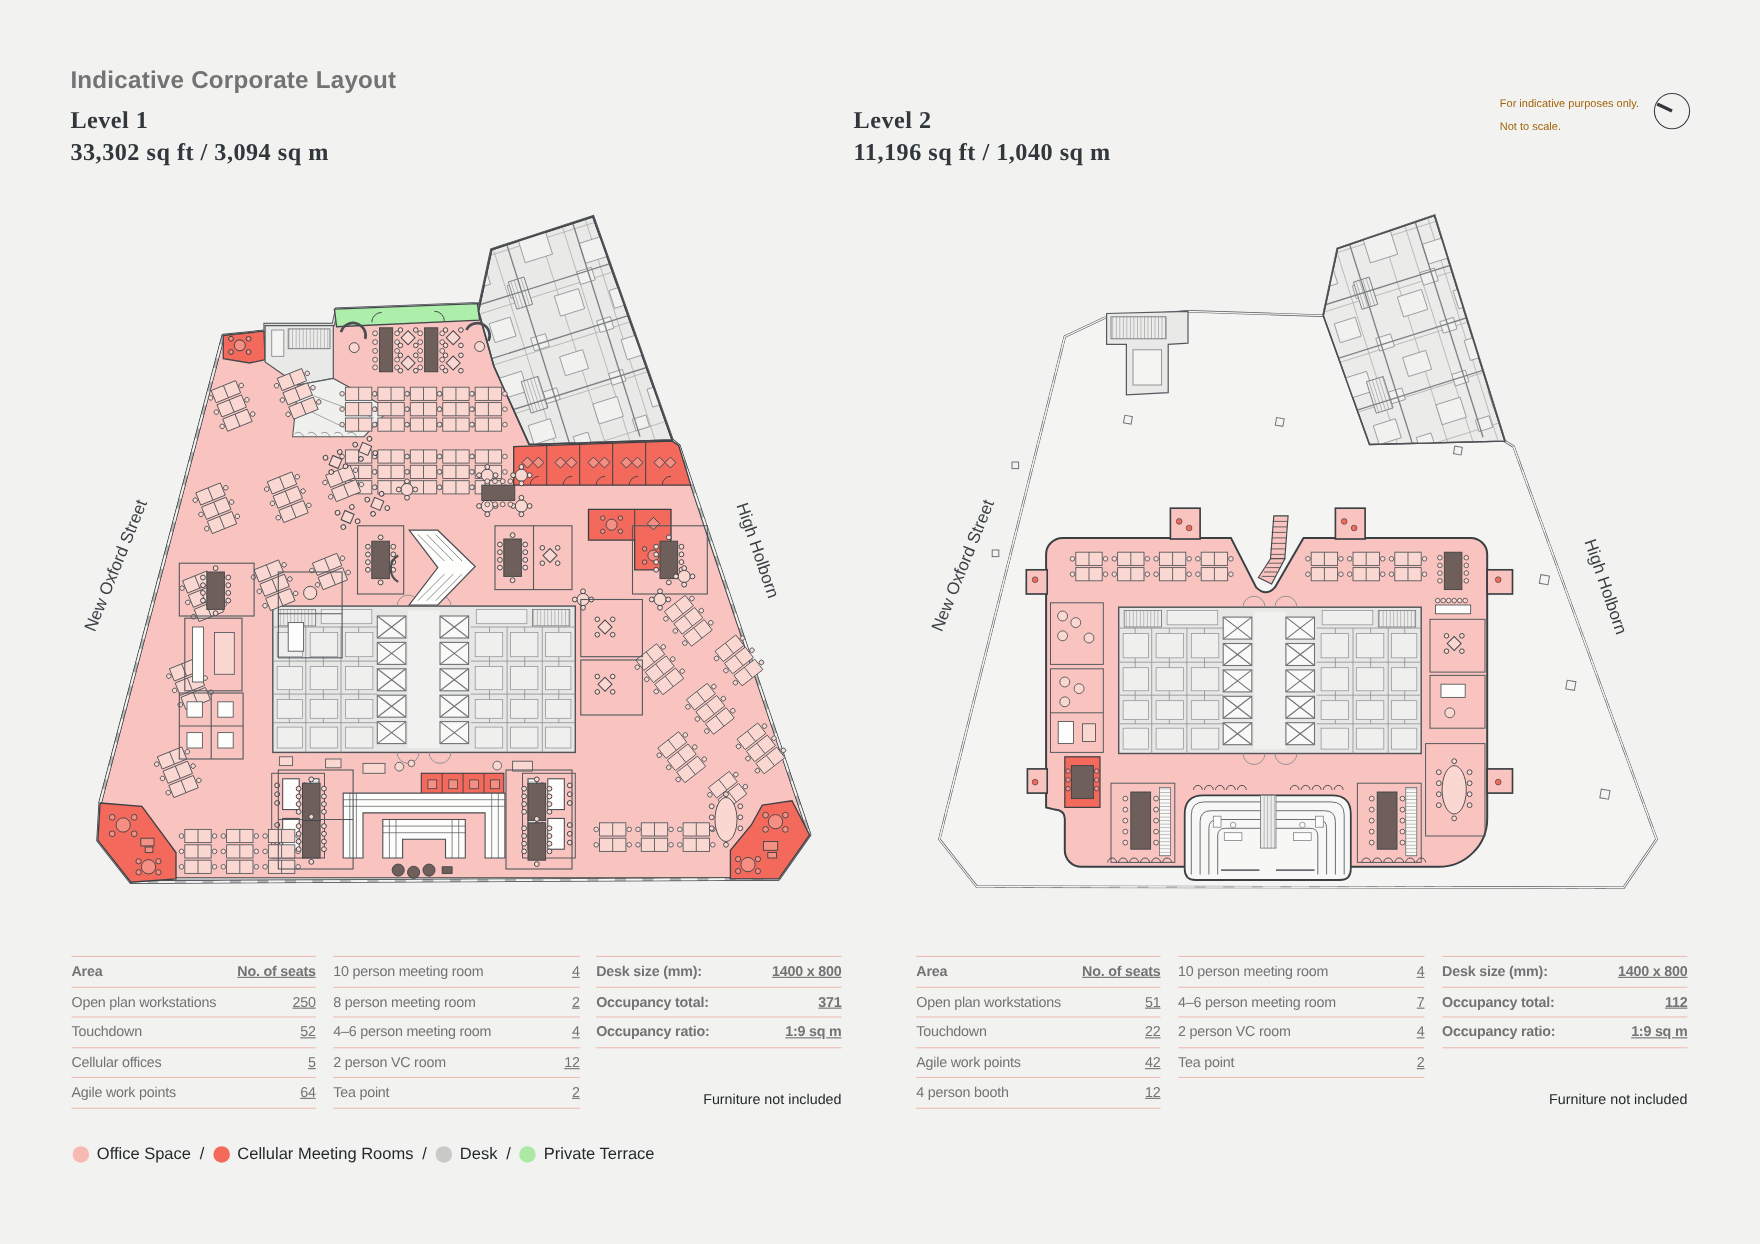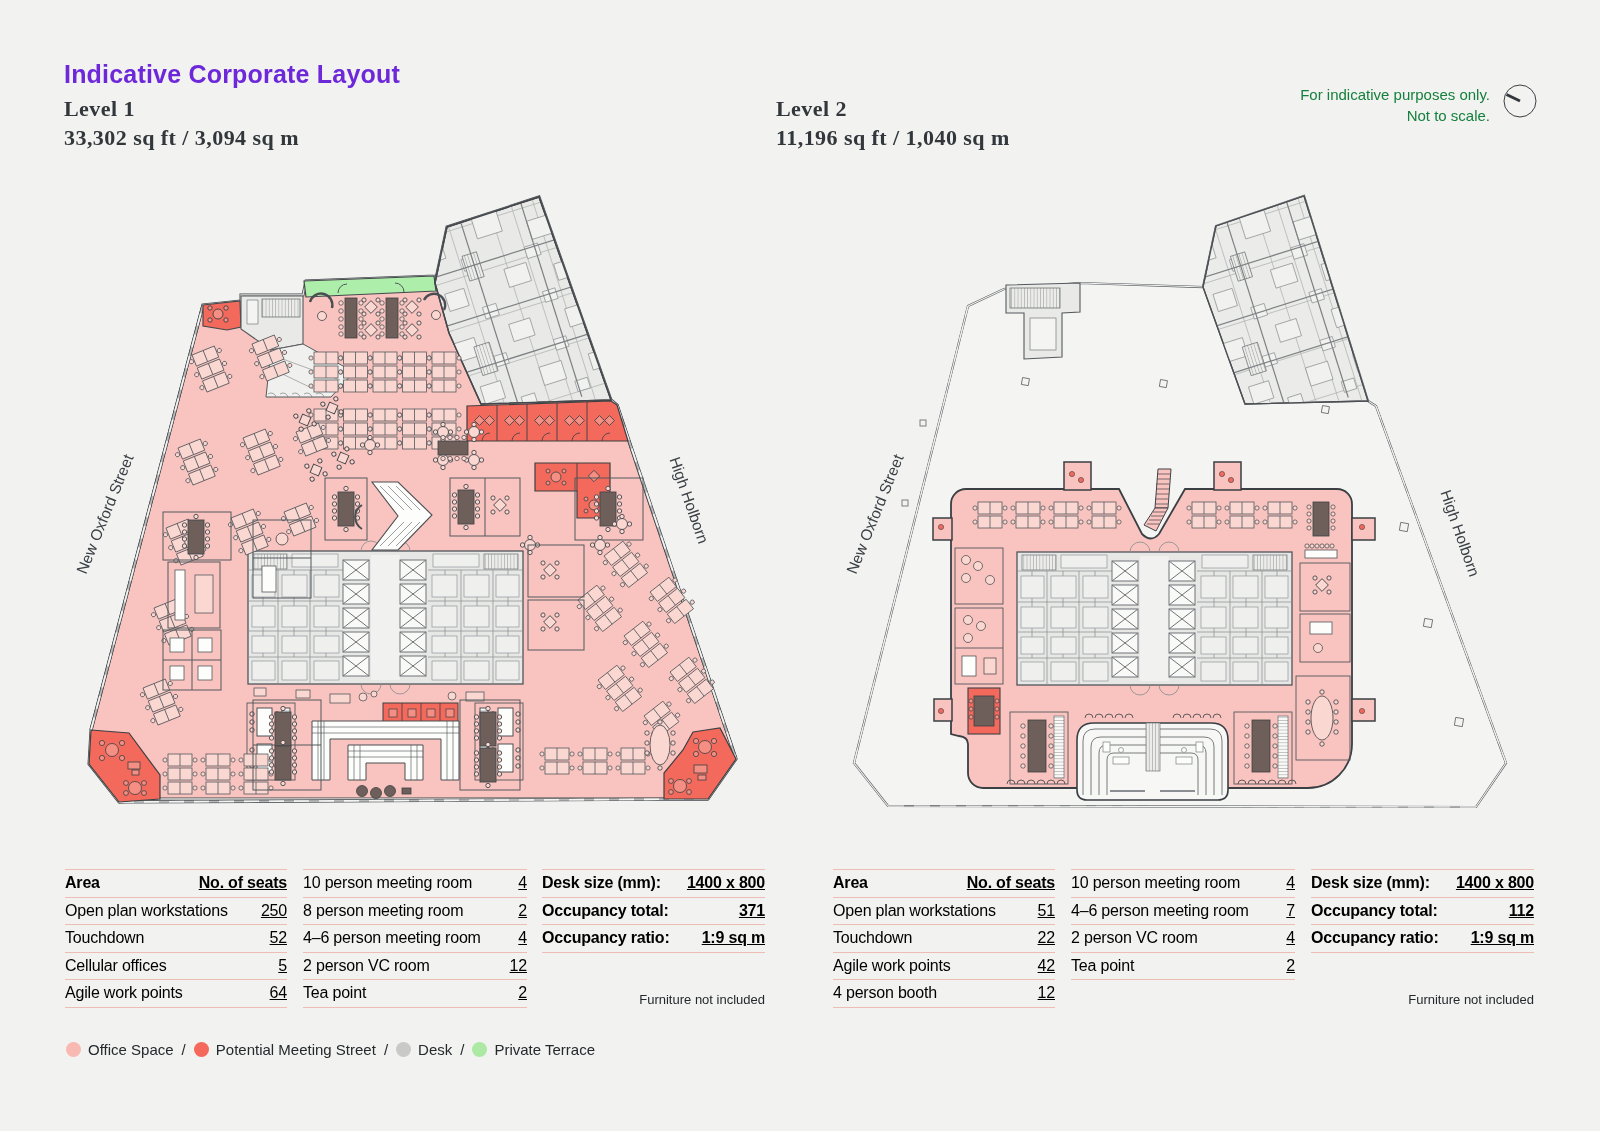--- a/index.html
+++ b/index.html
@@ -1,21 +1,21 @@
 <!DOCTYPE html>
 <html><head>
 <meta charset="utf-8">
 <style>
   html,body{margin:0;padding:0;}
   body{width:1600px;height:1131px;background:#f2f2f0;font-family:"Liberation Sans",sans-serif;position:relative;overflow:hidden;}
   .abs{position:absolute;}
-  .title{color:#6d28d9;font-size:25px;font-weight:700;letter-spacing:.2px;}
+  .title{color:#737373;font-size:22px;font-weight:700;letter-spacing:.2px;}
   .h2{color:#32373c;font-size:22px;font-weight:700;line-height:28.5px;letter-spacing:.45px;font-family:Liberation Serif, serif;}
-  .note{color:#15803d;font-size:15px;text-align:right;line-height:21px;}
-  .tbl{font-size:16px;letter-spacing:-0.2px;color:#000000;}
+  .note{color:#a16207;font-size:10px;text-align:left;line-height:21px;}
+  .tbl{font-size:13px;letter-spacing:-0.2px;color:#737373;}
   .tbl .trow{height:26.5px;line-height:26px;border-bottom:1px solid #edbcb4;white-space:nowrap;overflow:visible;}
   .tbl .trow:first-child{border-top:1px solid #edbcb4;}
   .tbl .trow span{float:right;text-decoration:underline;}
   .legend{font-size:15px;color:#24292d;display:flex;align-items:center;}
   .dot{display:inline-block;width:15px;height:15px;border-radius:50%;margin-right:7px;}
   .ltxt{margin-right:8px;}
   .lsep{margin-right:8px;color:#24292d;}
 </style>
 </head>
 <body>
@@ -914,21 +914,21 @@
 
 <div class="abs" style="left:1311px;top:992px;width:223px;text-align:right;font-size:13px;color:#24292d;">Furniture not included</div>
 
 <div id="legend" class="abs legend" style="left:66px;top:1041px;">
 
   <span class="dot" style="background:#f9b9b3;"></span>
     <span class="ltxt">Office Space</span>
     <span class="lsep">/</span>
 
   <span class="dot" style="background:#f4695b;"></span>
-    <span class="ltxt">Potential Meeting Street</span>
+    <span class="ltxt">Cellular Meeting Rooms</span>
     <span class="lsep">/</span>
 
   <span class="dot" style="background:#c9c9c7;"></span>
     <span class="ltxt">Desk</span>
     <span class="lsep">/</span>
 
   <span class="dot" style="background:#abe9a4;"></span>
     <span class="ltxt">Private Terrace</span>
 </div>
 

